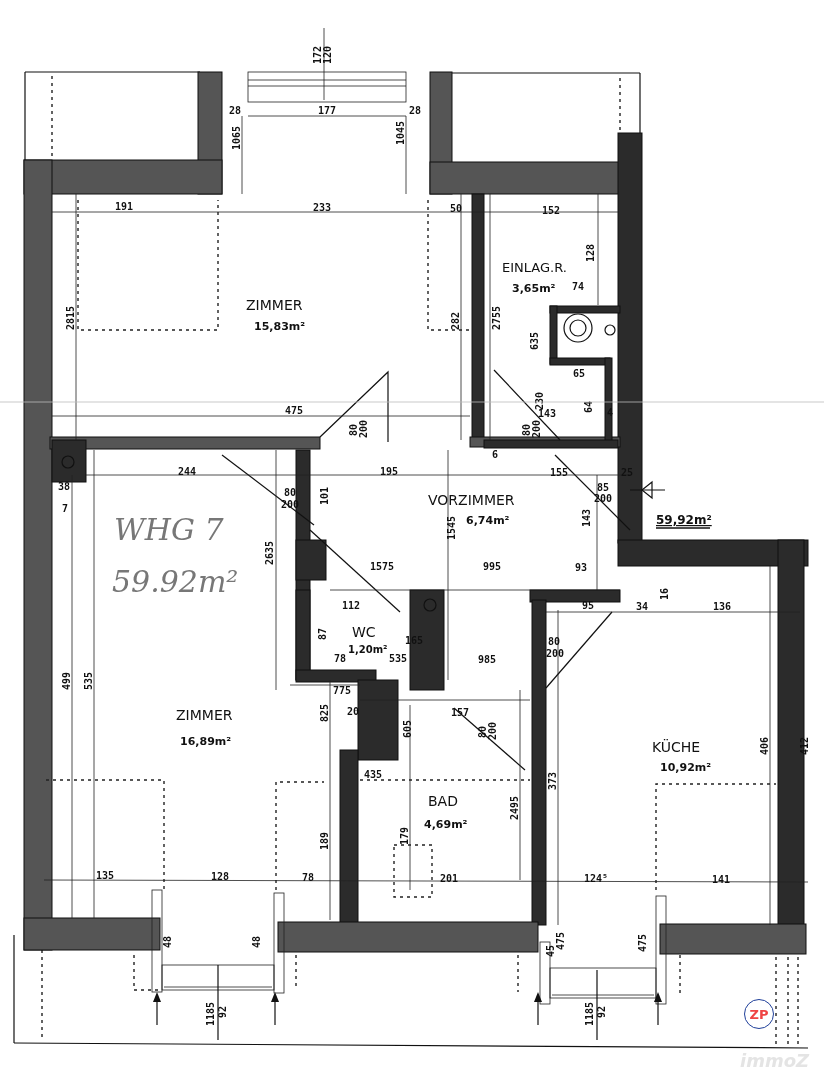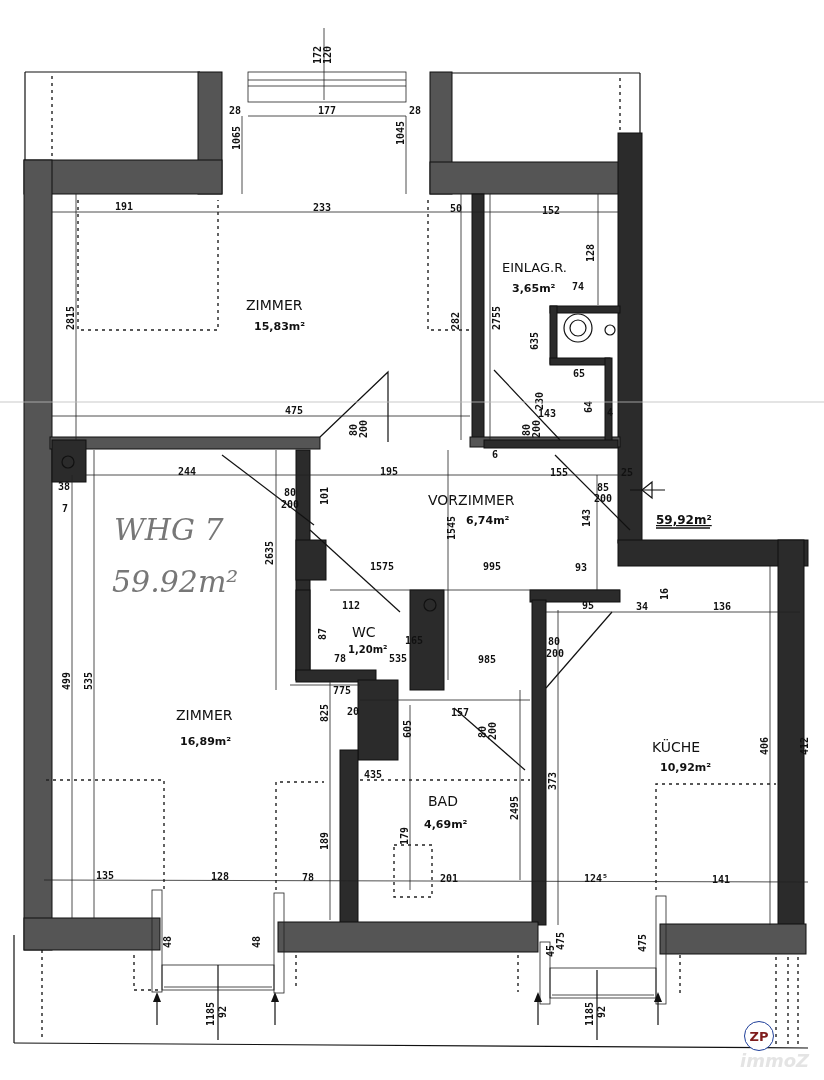--- a/index.html
+++ b/index.html
@@ -9,21 +9,21 @@
   .wall-light { fill: #555; stroke: #111; stroke-width: 1; }
   .line { stroke: #111; stroke-width: 1.2; fill: none; }
   .thin { stroke: #222; stroke-width: 0.8; fill: none; }
   .dotted { stroke: #222; stroke-width: 1.4; fill: none; stroke-dasharray: 3 4; }
   .dim { font-family: "DejaVu Sans Mono", monospace; font-size: 10px; font-weight: bold; fill: #111; }
   .room-name { font-family: "DejaVu Sans", sans-serif; font-size: 14px; fill: #111; }
   .room-area { font-family: "DejaVu Sans", sans-serif; font-size: 11px; font-weight: bold; fill: #111; }
   .hand { font-family: "DejaVu Serif", serif; font-style: italic; font-size: 30px; fill: #777; }
   .total { font-family: "DejaVu Sans", sans-serif; font-size: 12px; font-weight: bold; fill: #111; text-decoration: underline; }
   .zp-badge { position: absolute; left: 744px; top: 999px; width: 28px; height: 28px; border: 1.5px solid #1f3f9a; border-radius: 50%;
-    color: #7f1d1d; font-family: "DejaVu Sans", sans-serif; font-weight: bold; font-size: 13px; display: flex; align-items: center; justify-content: center; background: #fff; margin-top: 22px; }
+    color: #ef4444; font-family: "DejaVu Sans", sans-serif; font-weight: bold; font-size: 13px; display: flex; align-items: center; justify-content: center; background: #fff; }
   .watermark { position: absolute; left: 740px; top: 1050px; font-family: "DejaVu Sans", sans-serif; font-style: italic; font-weight: bold;
     font-size: 18px; color: #e4e4e4; }
 </style>
 </head>
 <body>
 
 <svg id="plan" viewBox="0 0 824 1080" xmlns="http://www.w3.org/2000/svg">
 
   <g>
     <line class="line" x1="25" y1="72" x2="200" y2="72"></line>

